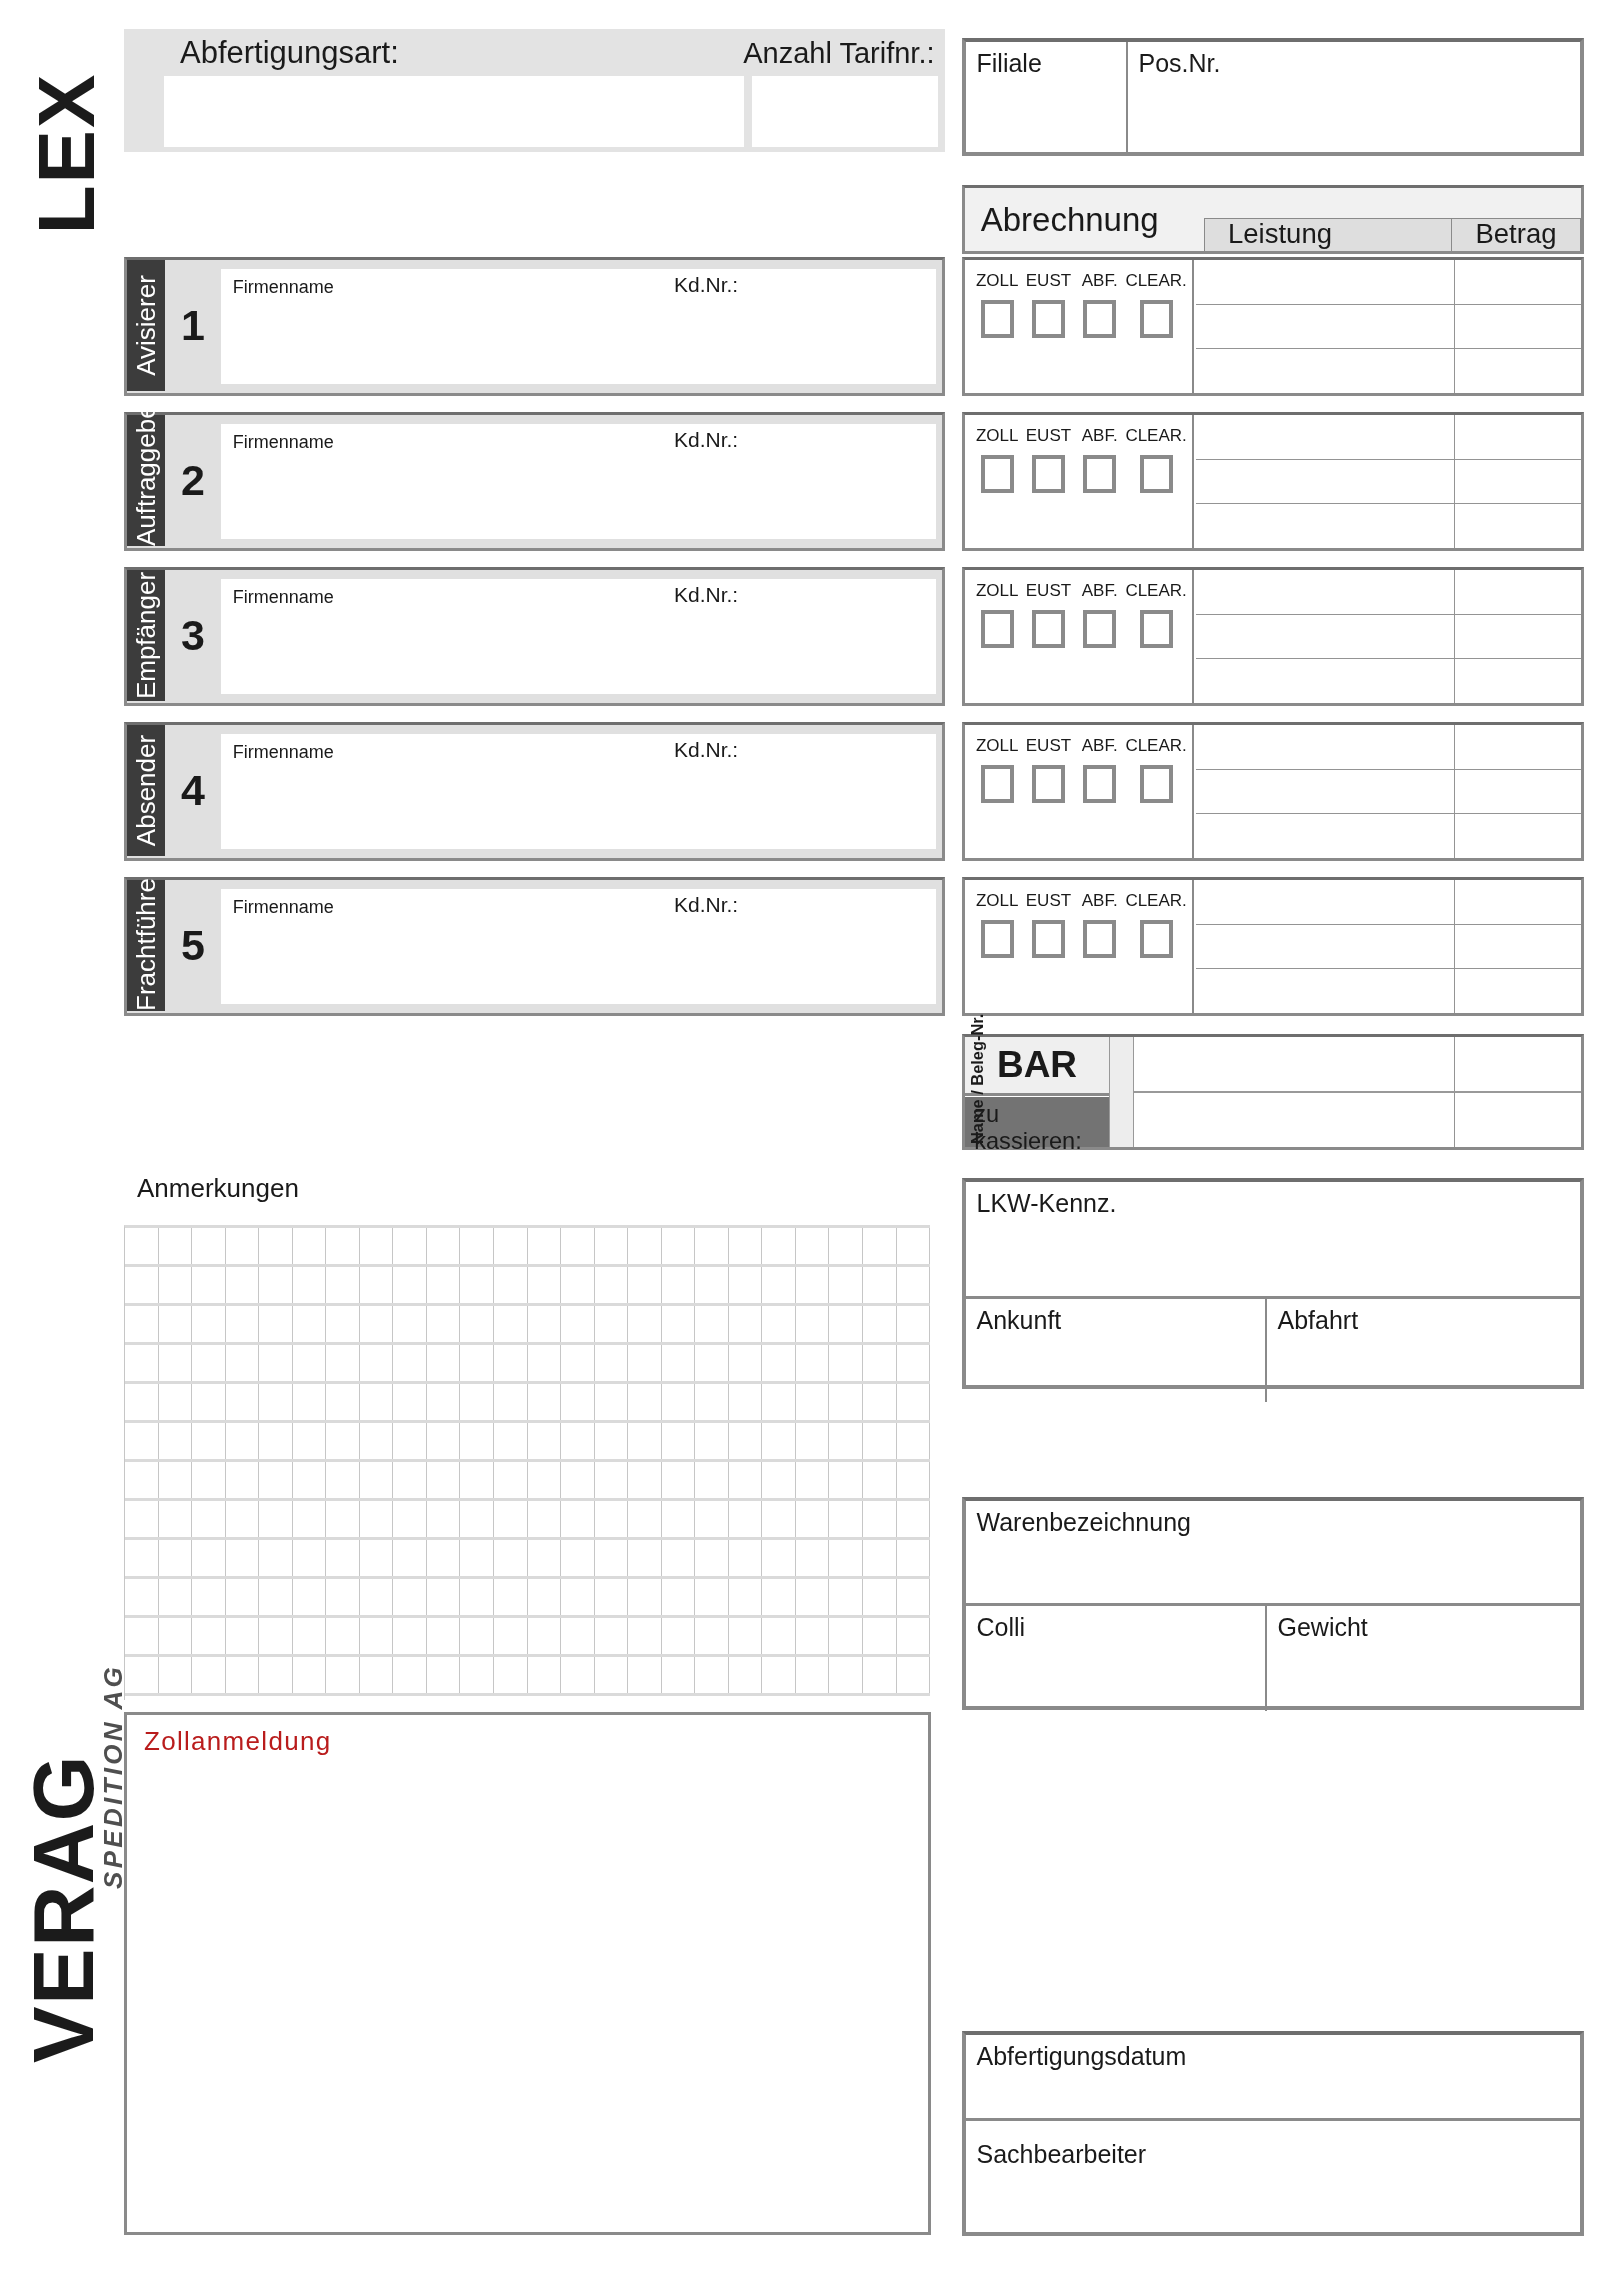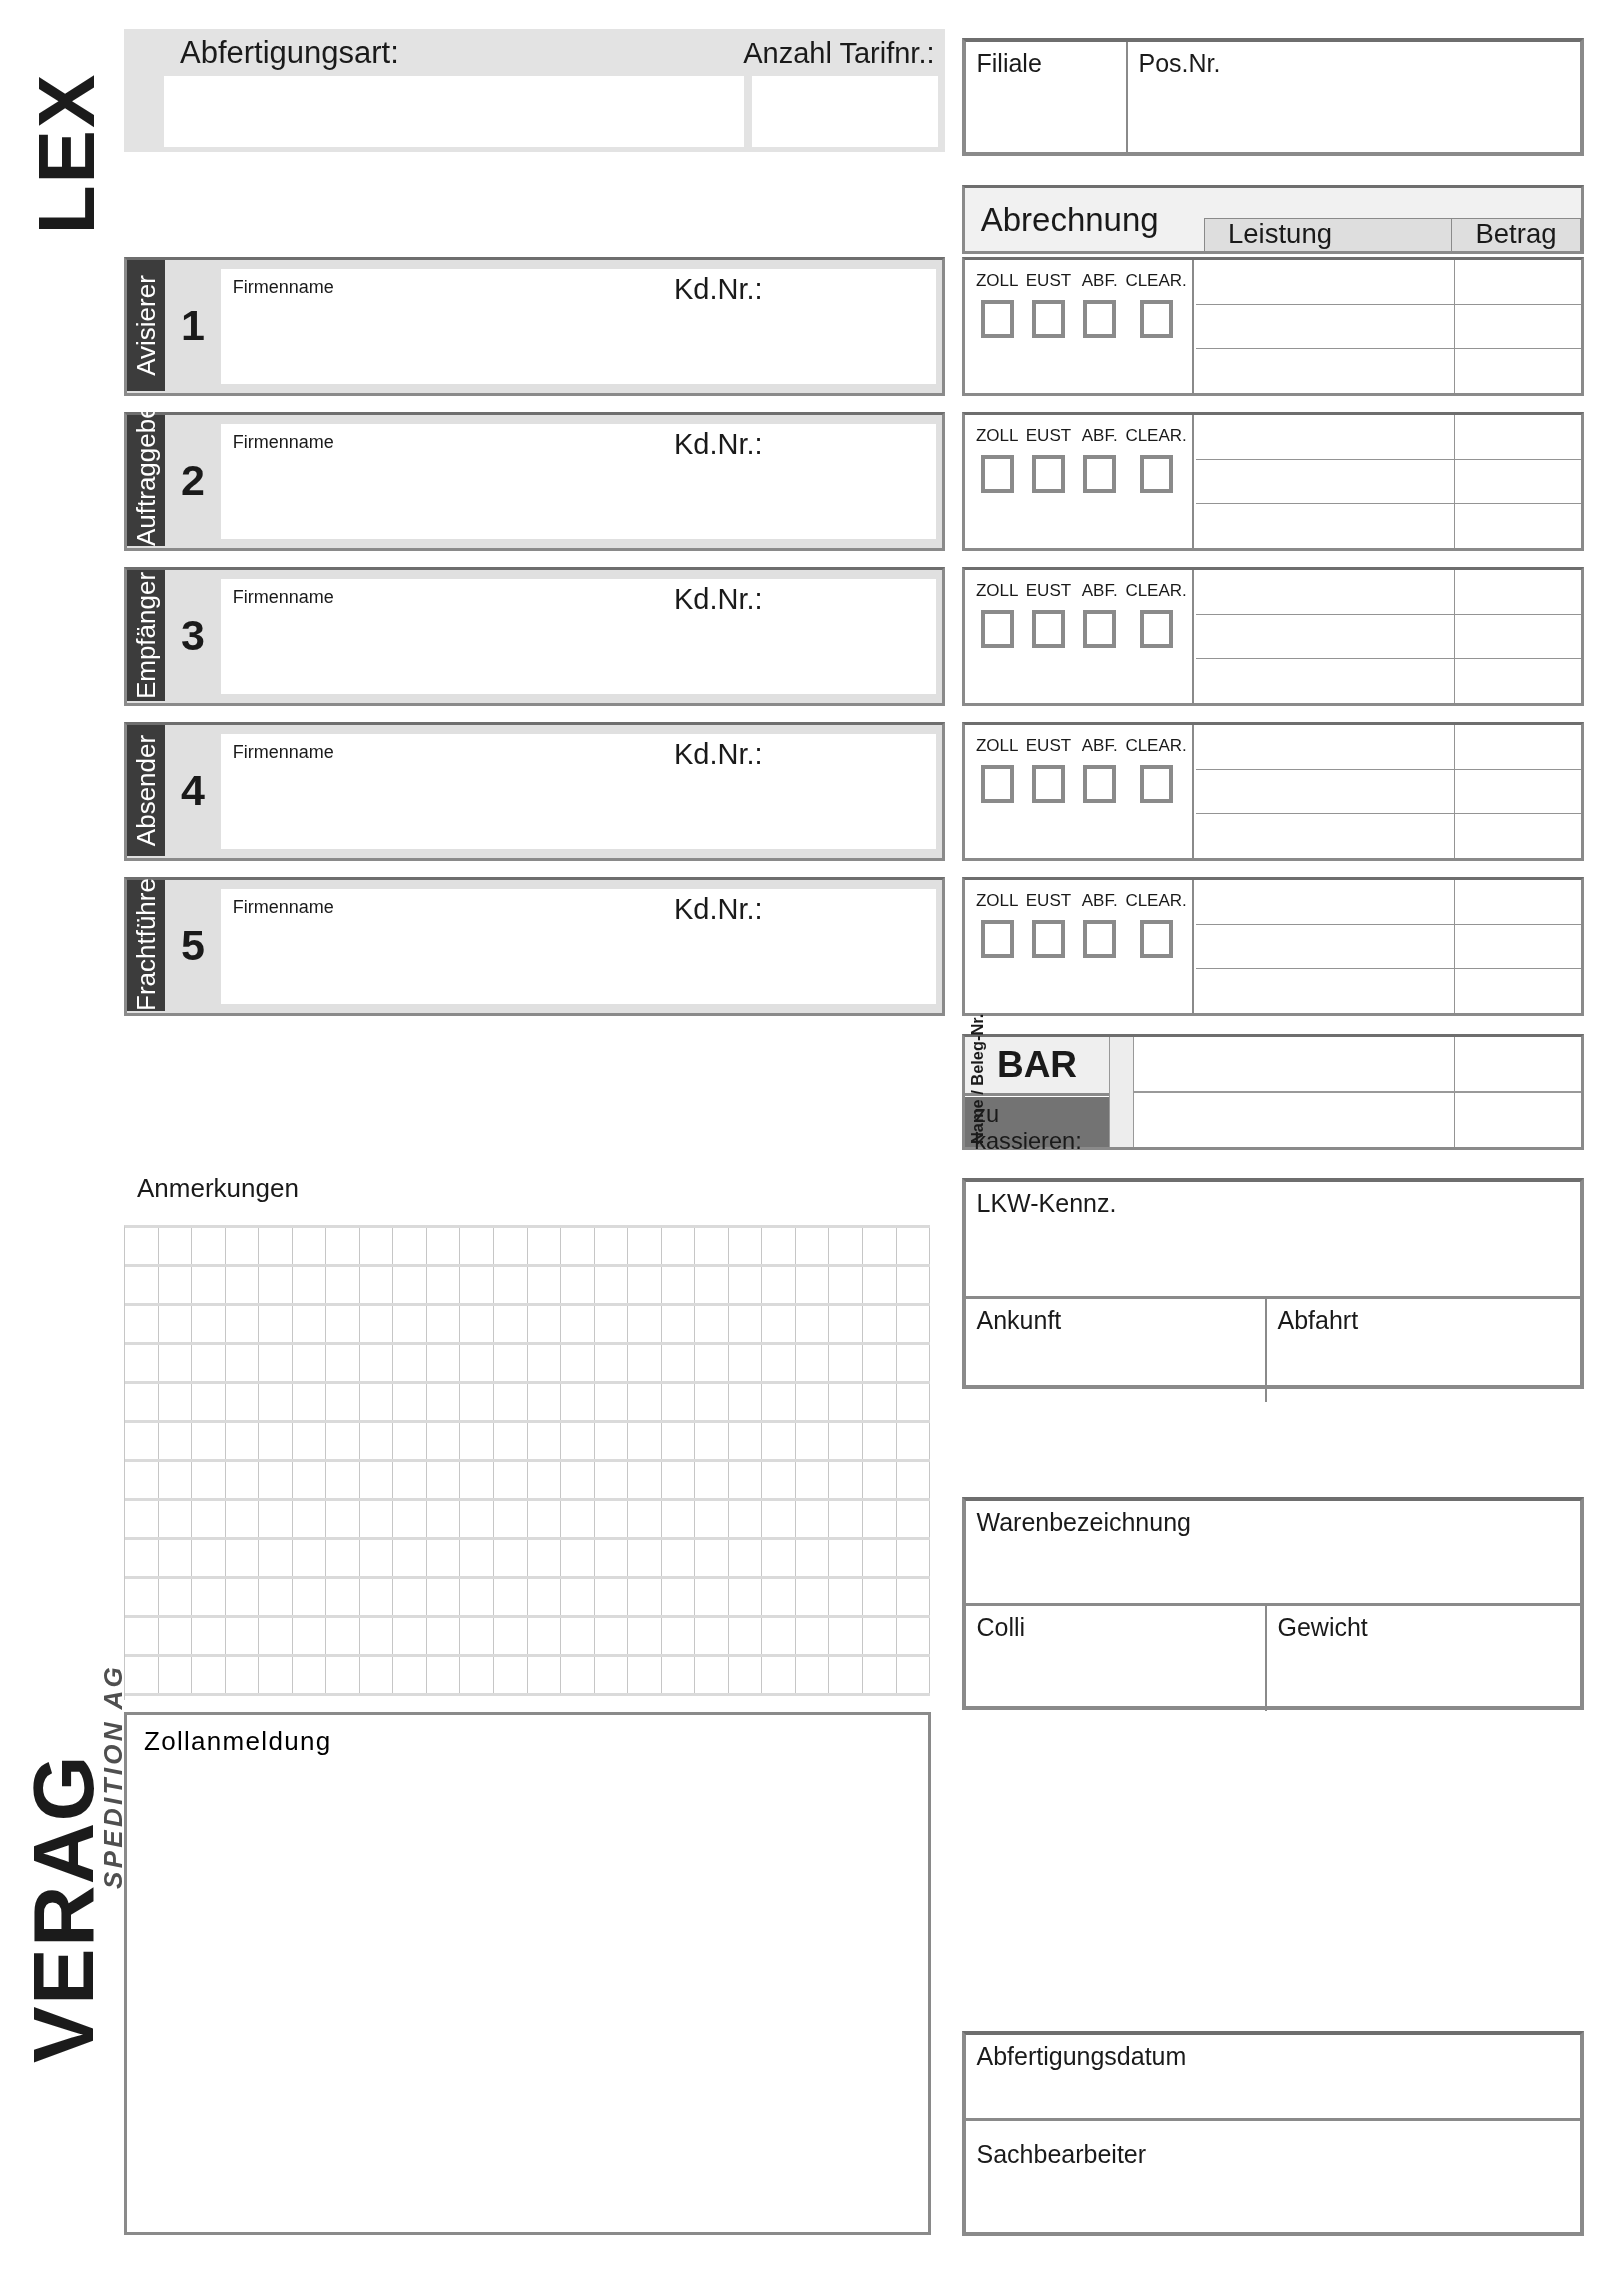--- a/index.html
+++ b/index.html
@@ -34,21 +34,21 @@
   
   .band{position:absolute;left:0;width:1623px;height:139px;}
   .p-left{position:absolute;left:124px;width:821px;height:139px;background:#e0e0e0;
           border:3.9px solid #8a8a8a;border-top-color:#6e6e6e;box-sizing:border-box;}
   .p-strip{position:absolute;left:0;top:0;width:38px;height:131px;background:#3c3c3c;}
   .p-role{left:0;top:131px;width:131px;height:38px;line-height:38px;font-size:26px;color:#ffffff;}
   .p-num{position:absolute;left:38px;top:0;width:56px;height:131px;display:flex;align-items:center;
          justify-content:center;font-size:43px;font-weight:bold;}
   .p-field{position:absolute;left:94px;top:9.2px;right:6.5px;bottom:9.2px;background:#ffffff;}
   .p-firmen{position:absolute;left:11.8px;top:8px;font-size:18px;}
-  .p-kdnr{position:absolute;left:453px;top:3.9px;font-size:29px;}
+  .p-kdnr{position:absolute;left:453px;top:3.9px;font-size:21px;}
   .p-right{position:absolute;left:962px;width:622px;height:139px;background:#ffffff;
            border:3.9px solid #8a8a8a;border-top-color:#6e6e6e;box-sizing:border-box;}
   .p-cb{position:absolute;left:0;top:0;bottom:0;width:229px;border-right:2px solid #8a8a8a;
         box-sizing:border-box;display:flex;padding:10.5px 5.2px 0 6.5px;}
   .cb-col{flex:1;display:flex;flex-direction:column;align-items:center;}
   .cb-lbl{font-size:17px;}
   .cb-box{width:33px;height:38px;border:4.6px solid #8a8a8a;box-sizing:border-box;margin-top:9.2px;background:#fff;}
   .p-rows{position:absolute;left:231px;right:0;top:0;bottom:0;display:flex;flex-direction:column;}
   .lb-row{flex:1;display:flex;border-bottom:1.3px solid #949494;}
   .lb-row:last-child{border-bottom:none;}
@@ -90,21 +90,21 @@
   #lkw-box{top:1178px;height:211px;}
   #lkw-box .top-cell{height:117px;}
   #lkw-box .bot-row{height:103px;}
   #ware-box{top:1497px;height:213px;}
   #ware-box .top-cell{height:105px;}
   #ware-box .bot-row{height:105px;}
 
   
   #zoll-box{position:absolute;left:124px;top:1712px;width:807px;height:523px;background:#fff;
             border:3.3px solid #8a8a8a;box-sizing:border-box;}
-  #zoll-label{position:absolute;left:17px;top:10.5px;font-size:26px;letter-spacing:1.3px;color:#000000;}
+  #zoll-label{position:absolute;left:17px;top:10.5px;font-size:26px;letter-spacing:1.3px;color:#b91c1c;}
 
   
   #abf-box{position:absolute;left:962px;top:2031px;width:622px;height:205px;background:#fff;
            border:4.6px solid #8a8a8a;border-top-color:#6e6e6e;box-sizing:border-box;
            display:flex;flex-direction:column;gap:12px;}
   #abf-datum{height:86px;border-bottom:3.9px solid #8a8a8a;box-sizing:border-box;}
   #abf-sach{flex:1;}
 
   
   #verag-logo{left:23.6px;top:2087px;width:357px;height:79px;line-height:79px;

